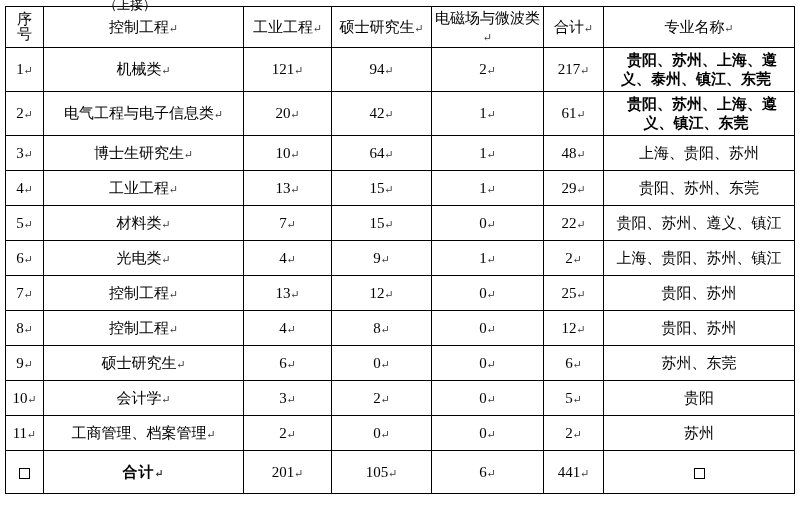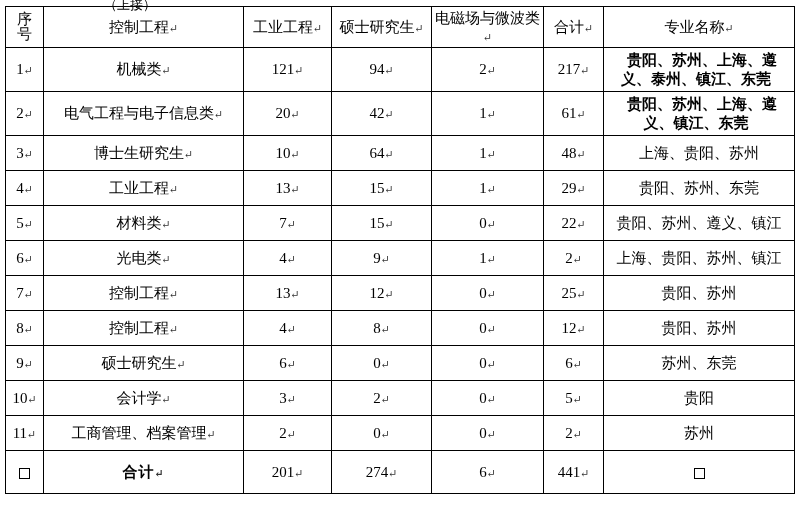--- a/index.html
+++ b/index.html
@@ -236,21 +236,21 @@
         <td><span>0</span><span class="pilcrow">↵</span></td>
         <td><span>0</span><span class="pilcrow">↵</span></td>
         <td><span>2</span><span class="pilcrow">↵</span></td>
         <td class="loc-cell"><span>苏州</span></td>
       </tr>
 
       <tr class="row-total">
         <td><span class="box-glyph"></span></td>
         <td class="major-total"><span>合计</span><span class="pilcrow">↵</span></td>
         <td><span>201</span><span class="pilcrow">↵</span></td>
-        <td><span>274</span><span class="pilcrow">↵</span></td>
+        <td><span>105</span><span class="pilcrow">↵</span></td>
         <td><span>6</span><span class="pilcrow">↵</span></td>
         <td><span>441</span><span class="pilcrow">↵</span></td>
         <td><span class="box-glyph"></span></td>
       </tr>
 
     </tbody>
   </table>
 
 </div>
 

